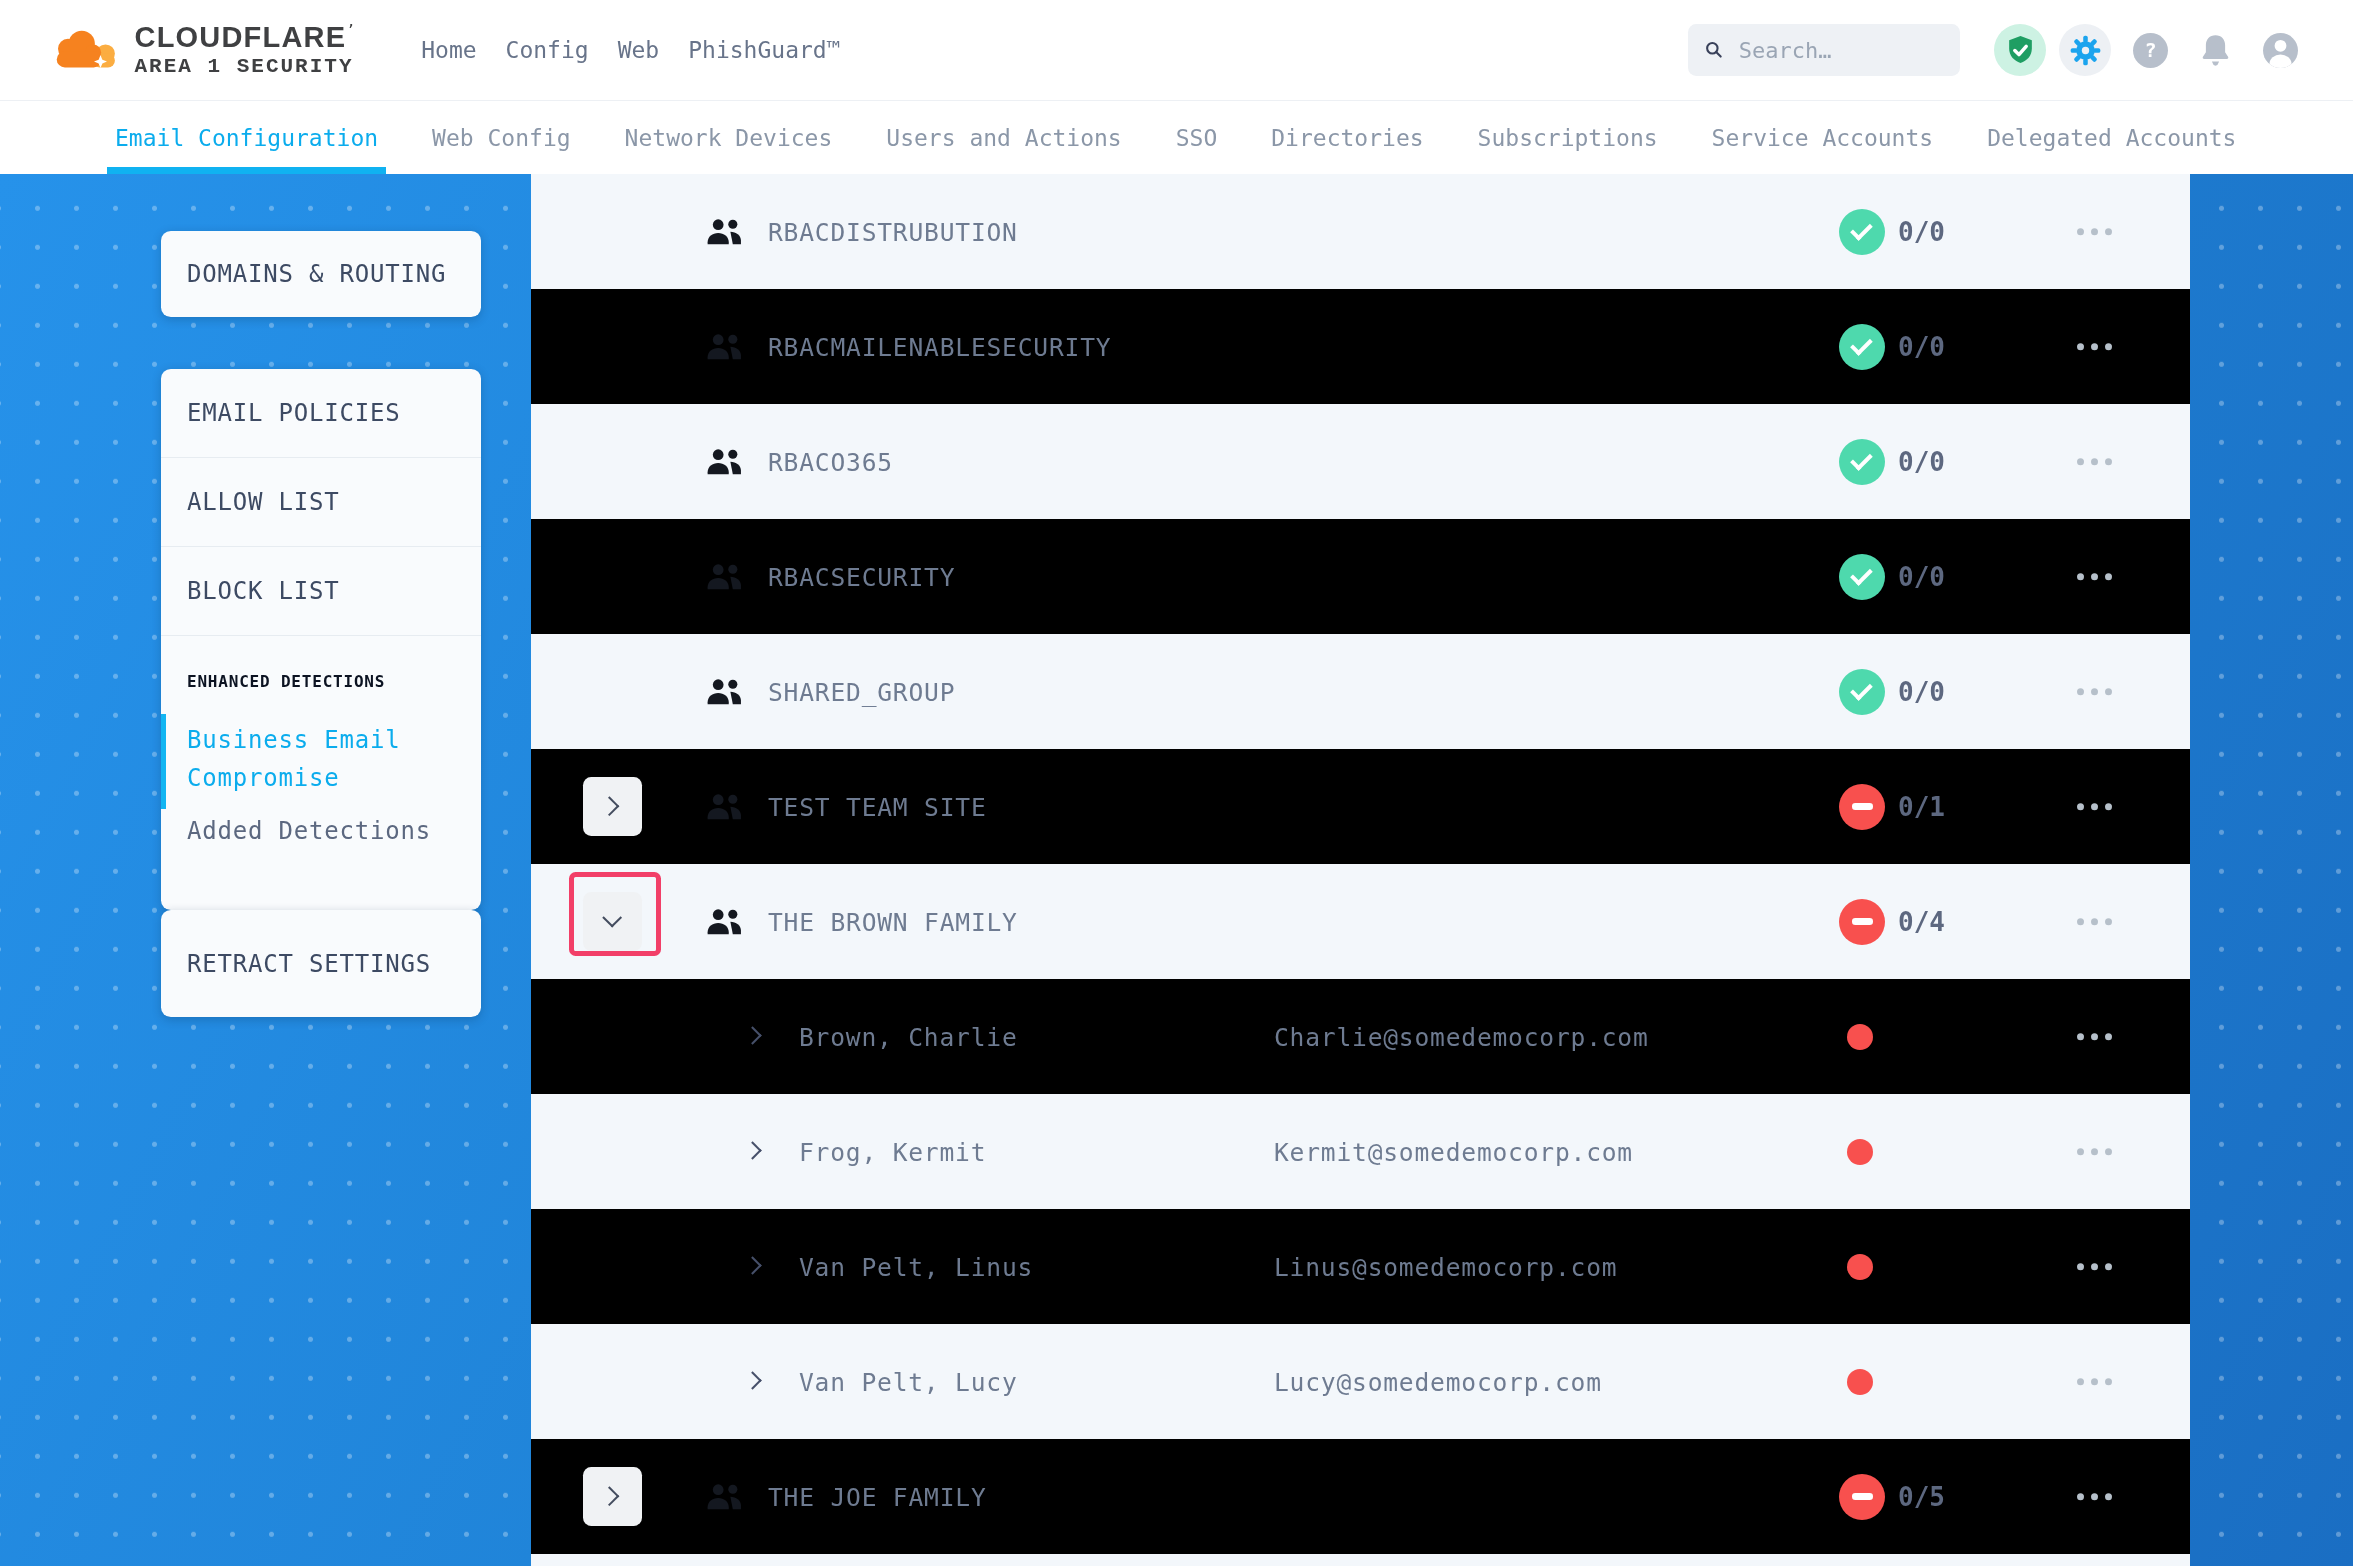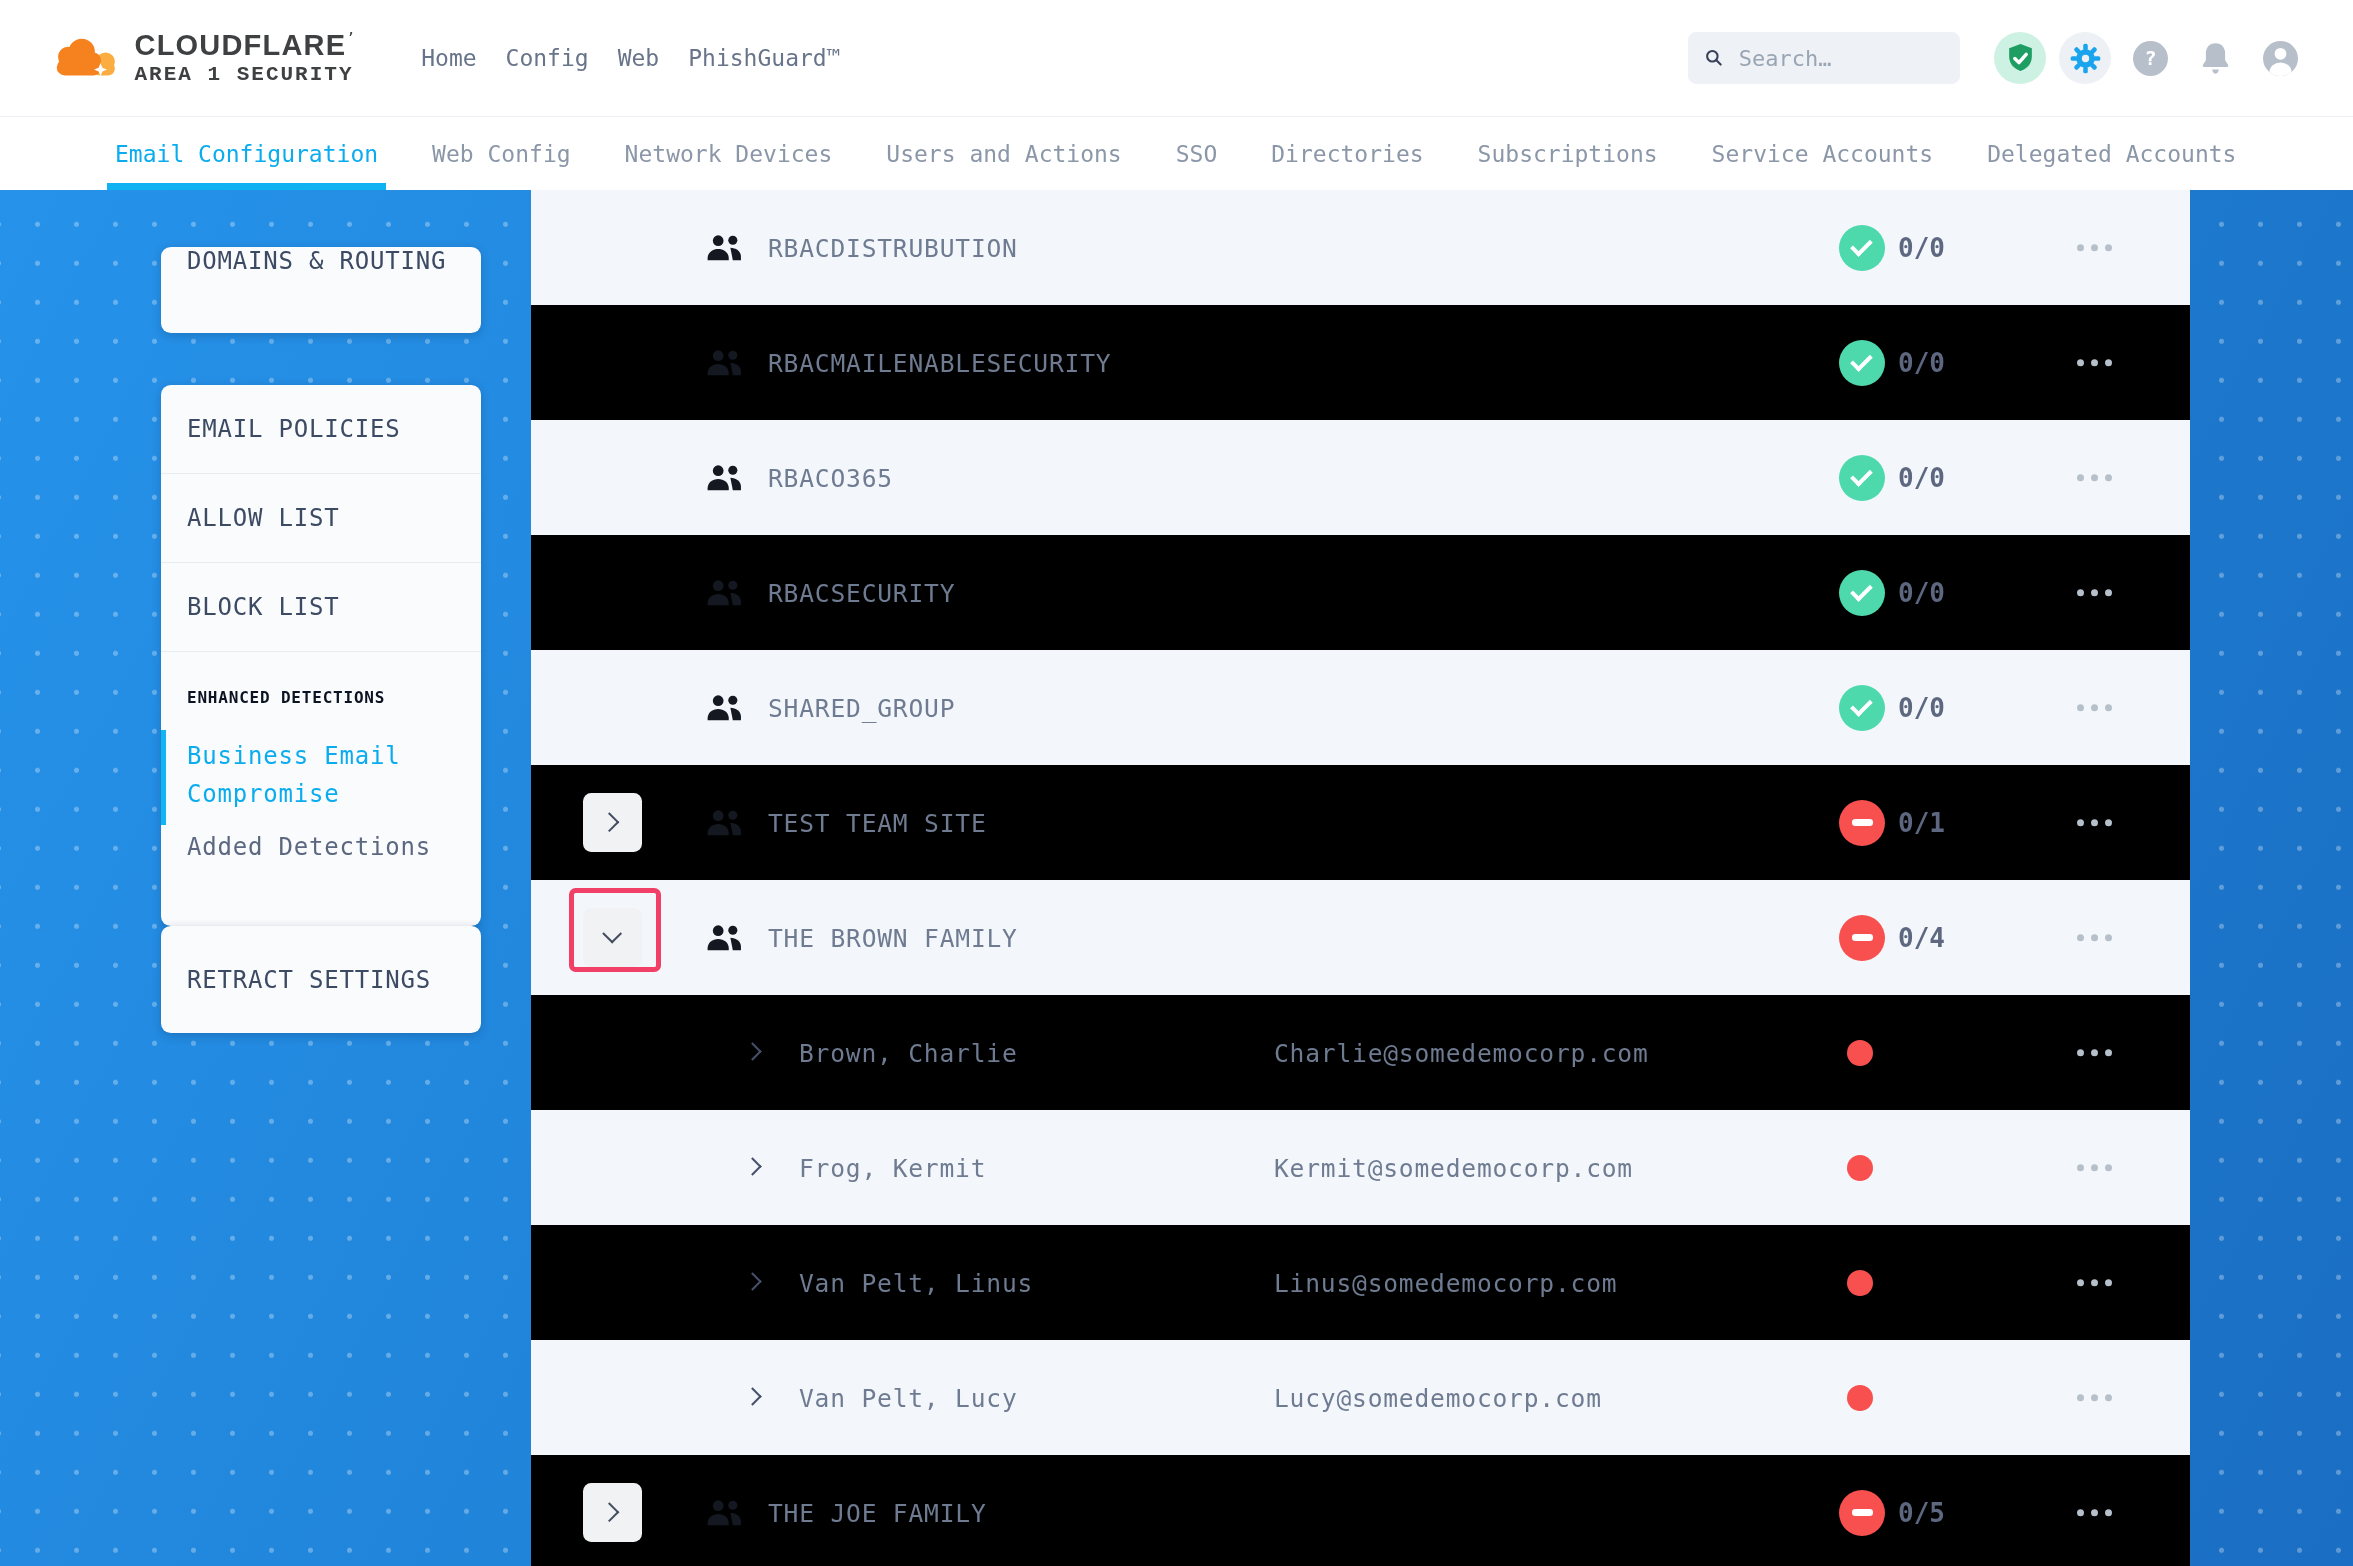--- a/index.html
+++ b/index.html
@@ -2,21 +2,21 @@
 <html style="font-size:13px"><head>
 <meta charset="utf-8">
 <style>
   html,body{margin:0;padding:0}
   body{
     width:2354px;height:1567px;overflow:hidden;background:#fff;
     font-family:"DejaVu Sans Mono","Liberation Mono",monospace;
     -webkit-font-smoothing:antialiased;
   }
   
-  .topbar{height:117px;box-sizing:border-box;display:flex;align-items:center;
+  .topbar{height:101px;box-sizing:border-box;display:flex;align-items:center;
     padding:4px 48px;background:#fff;border-bottom:0.8px solid #edf0f4;position:relative;z-index:3}
   .brand{display:flex;align-items:center;gap:11.5px}
   .brand-text{display:flex;flex-direction:column;line-height:1.05}
   .brand-name{font-family:"Liberation Sans",sans-serif;font-weight:700;font-size:29px;
     color:#3f4042;letter-spacing:1.2px;white-space:nowrap}
   .brand-mark{font-size:14.8px;vertical-align:top;color:#3f4042}
   .brand-sub{font-family:Liberation Mono, monospace;font-weight:700;font-size:21px;
     color:#3f4042;letter-spacing:2px;margin-top:3.3px;white-space:nowrap}
   .topnav{display:flex;gap:29px;margin-left:66px}
   .topnav a{font-size:23px;color:#68748a;text-decoration:none;white-space:nowrap;cursor:pointer}
@@ -40,21 +40,21 @@
   
   .content{position:relative;height:1397px;overflow:hidden;background-color:#1f82d6;
     background-image:
       radial-gradient(circle, rgba(255,255,255,.30) 2.1px, rgba(255,255,255,0) 3px),
       linear-gradient(118deg,#2692ea 0%,#1f82d6 48%,#1a6ec3 100%);
     background-size:39px 39px,100% 100%;
     background-position:18px 14.8px,0 0;}
   
   .sidebar{position:absolute;left:161px;top:57px;width:320px}
   .scard{background:#f9fbfd;border-radius:9.8px;box-shadow:0 2.5px 9.8px rgba(10,35,70,.22);box-sizing:border-box}
-  .scard.one{height:86px;display:flex;padding-left:26px;margin-bottom:52px}
+  .scard.one{height:86px;display:flex;align-items:center;padding-left:26px;margin-bottom:52px}
   .scard.two{height:541px;overflow:hidden}
   .scard.three{height:107px;display:flex;align-items:center;padding-left:26px}
   .slabel{font-size:24px;letter-spacing:0.8px;color:#3d4a63;white-space:nowrap}
   .sitem{height:88px;display:flex;align-items:center;padding-left:26px;cursor:pointer}
   .sdiv{height:0.8px;background:#e7ecf1}
   .ed{padding:28px 26px 0;font-size:16px;font-weight:700;color:#0c1322;line-height:38px;letter-spacing:0.8px}
   .bec{position:relative;margin-top:19.7px;padding-left:26px;font-size:24px;color:#0baced;
     line-height:38px;letter-spacing:0.8px;cursor:pointer}
   .bec::before{content:"";position:absolute;left:0;top:-6.6px;height:95px;width:4.9px;background:#12b5f2}
   .added{margin-top:19.7px;padding-left:26px;font-size:24px;color:#5c6880;letter-spacing:0.8px;cursor:pointer}

